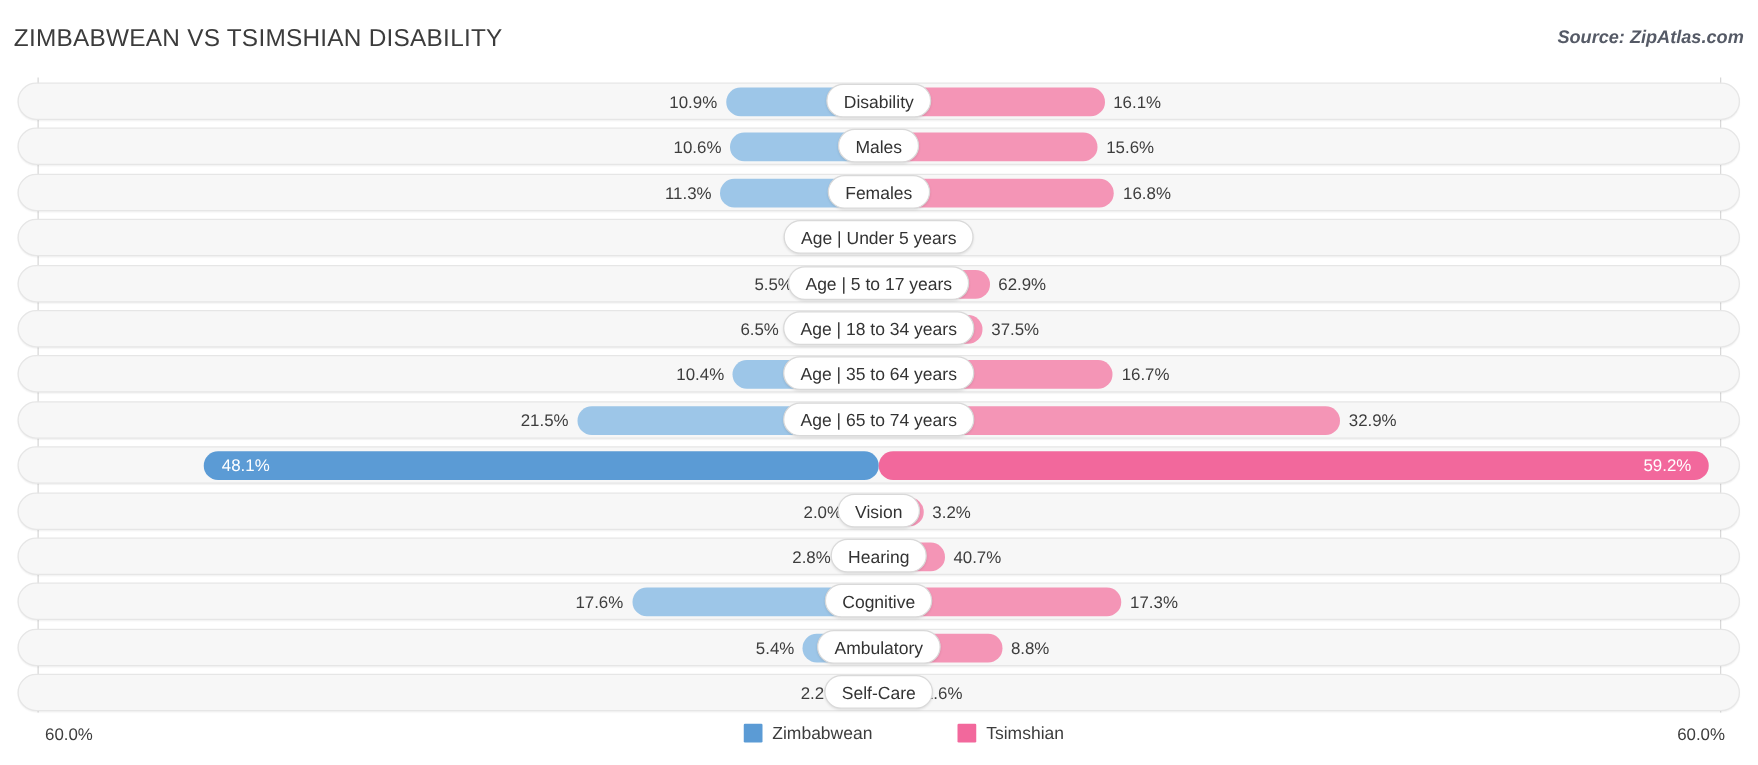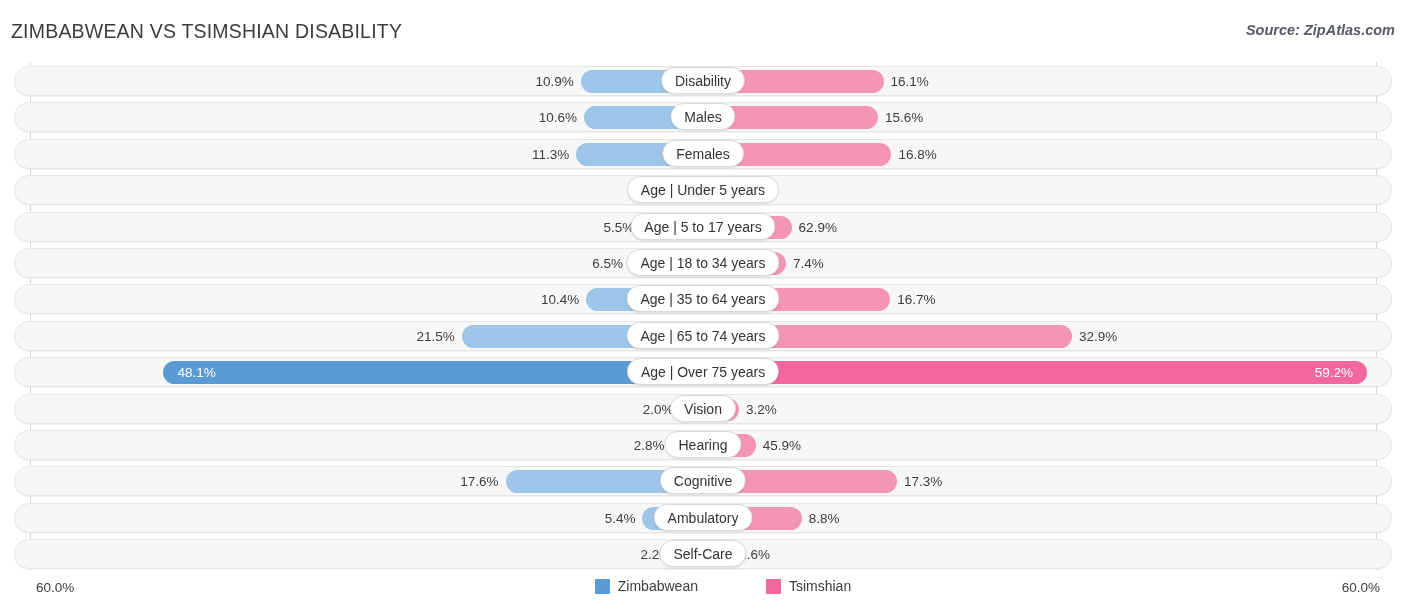--- a/index.html
+++ b/index.html
@@ -221,21 +221,21 @@
         <div class="bar bar-right" style="left: 703px; width: 88.6117px;"></div>
         <div class="val val-left" style="right: 771.692px;">5.5%</div>
         <div class="val val-right" style="left: 798.612px;">62.9%</div>
         <div class="label-pill" style="left: 703px;">Age | 5 to 17 years</div>
       </div>
       <div class="row" style="top: 183px;">
         <div class="track"></div>
         <div class="bar bar-left" style="left: 630.092px; width: 72.9083px;"></div>
         <div class="bar bar-right" style="left: 703px; width: 83.0033px;"></div>
         <div class="val val-left" style="right: 782.908px;">6.5%</div>
-        <div class="val val-right" style="left: 793.003px;">7.4%</div>
+        <div class="val val-right" style="left: 793.003px;">37.5%</div>
         <div class="label-pill" style="left: 703px;">Age | 18 to 34 years</div>
       </div>
       <div class="row" style="top: 219.4px;">
         <div class="track"></div>
         <div class="bar bar-left" style="left: 586.347px; width: 116.653px;"></div>
         <div class="bar bar-right" style="left: 703px; width: 187.318px;"></div>
         <div class="val val-left" style="right: 826.653px;">10.4%</div>
         <div class="val val-right" style="left: 897.318px;">16.7%</div>
         <div class="label-pill" style="left: 703px;">Age | 35 to 64 years</div>
       </div>
@@ -246,36 +246,35 @@
         <div class="val val-left" style="right: 951.158px;">21.5%</div>
         <div class="val val-right" style="left: 1079.03px;">32.9%</div>
         <div class="label-pill" style="left: 703px;">Age | 65 to 74 years</div>
       </div>
       <div class="row highlight" style="top: 292.2px;">
         <div class="track"></div>
         <div class="bar bar-left" style="left: 163.478px; width: 539.522px;"></div>
         <div class="bar bar-right" style="left: 703px; width: 664.027px;"></div>
         <div class="val val-left" style="left: 177.478px; text-align: left;">48.1%</div>
         <div class="val val-right" style="right: 52.9733px; text-align: right;">59.2%</div>
-        <div class="label-pill" style="left: 703px;">Age | Over 75 years</div>
       </div>
       <div class="row" style="top: 328.6px;">
         <div class="track"></div>
         <div class="bar bar-left" style="left: 680.567px; width: 22.4333px;"></div>
         <div class="bar bar-right" style="left: 703px; width: 35.8933px;"></div>
         <div class="val val-left" style="right: 732.433px;">2.0%</div>
         <div class="val val-right" style="left: 745.893px;">3.2%</div>
         <div class="label-pill" style="left: 703px;">Vision</div>
       </div>
       <div class="row" style="top: 365px;">
         <div class="track"></div>
         <div class="bar bar-left" style="left: 671.593px; width: 31.4067px;"></div>
         <div class="bar bar-right" style="left: 703px; width: 52.7183px;"></div>
         <div class="val val-left" style="right: 741.407px;">2.8%</div>
-        <div class="val val-right" style="left: 762.718px;">45.9%</div>
+        <div class="val val-right" style="left: 762.718px;">40.7%</div>
         <div class="label-pill" style="left: 703px;">Hearing</div>
       </div>
       <div class="row" style="top: 401.4px;">
         <div class="track"></div>
         <div class="bar bar-left" style="left: 505.587px; width: 197.413px;"></div>
         <div class="bar bar-right" style="left: 703px; width: 194.048px;"></div>
         <div class="val val-left" style="right: 907.413px;">17.6%</div>
         <div class="val val-right" style="left: 904.048px;">17.3%</div>
         <div class="label-pill" style="left: 703px;">Cognitive</div>
       </div>

